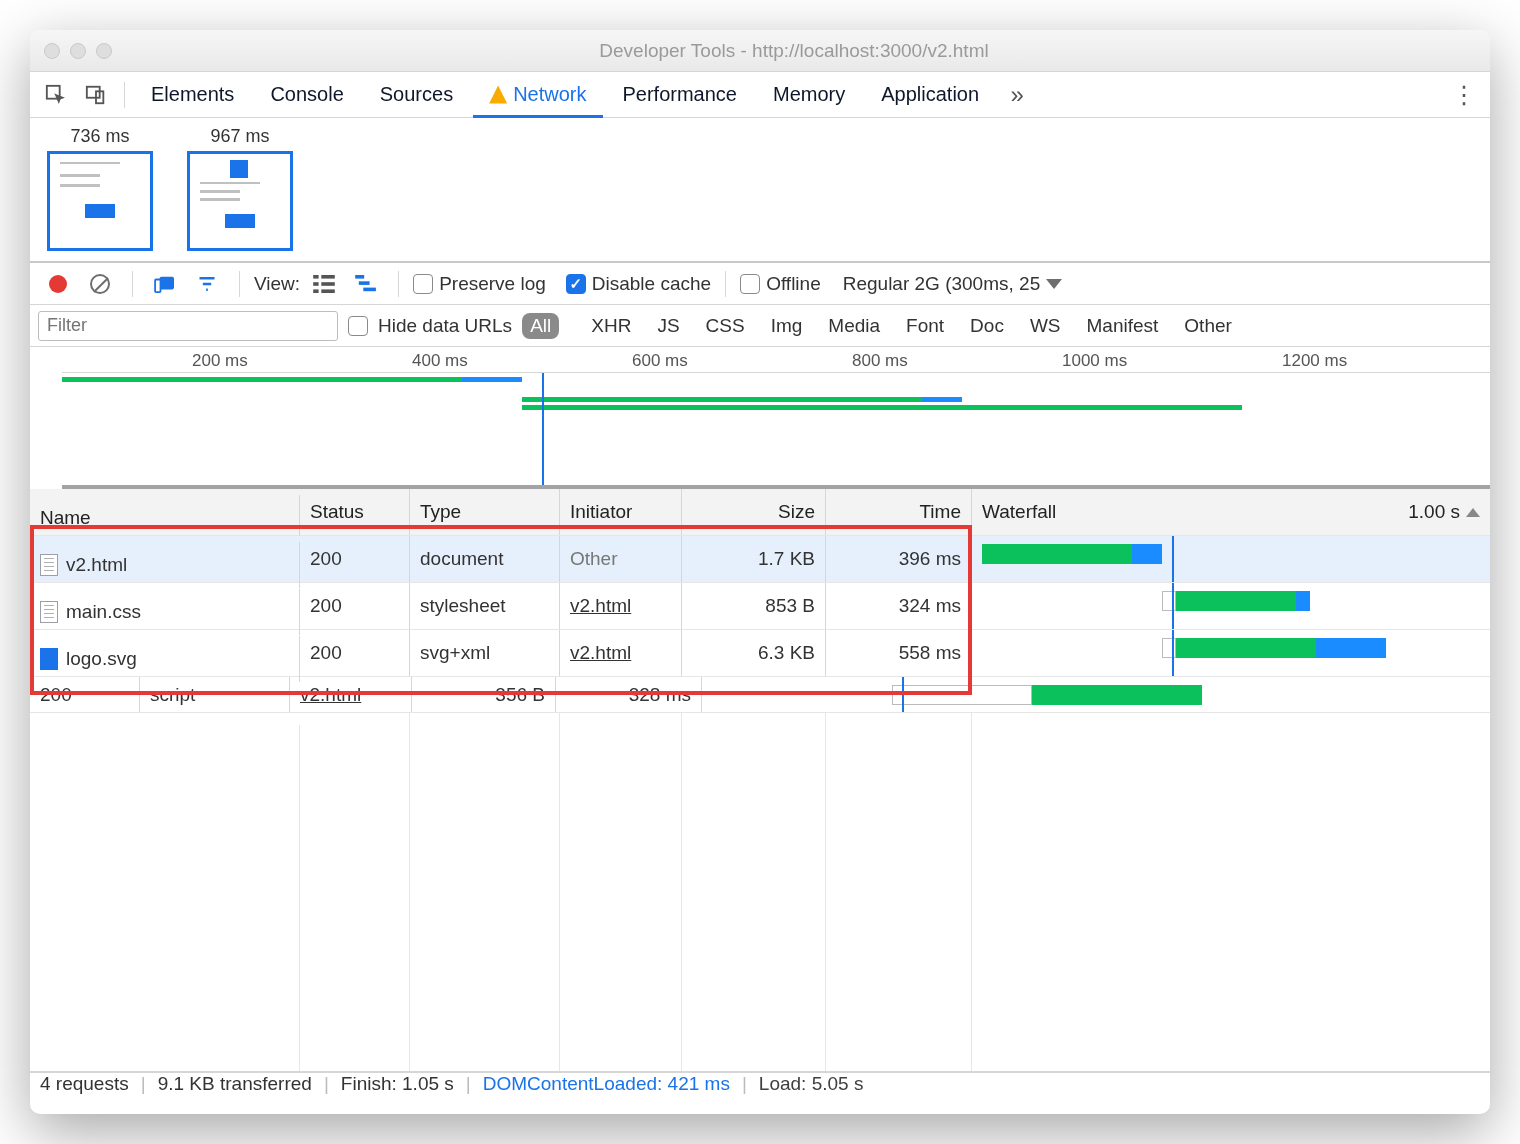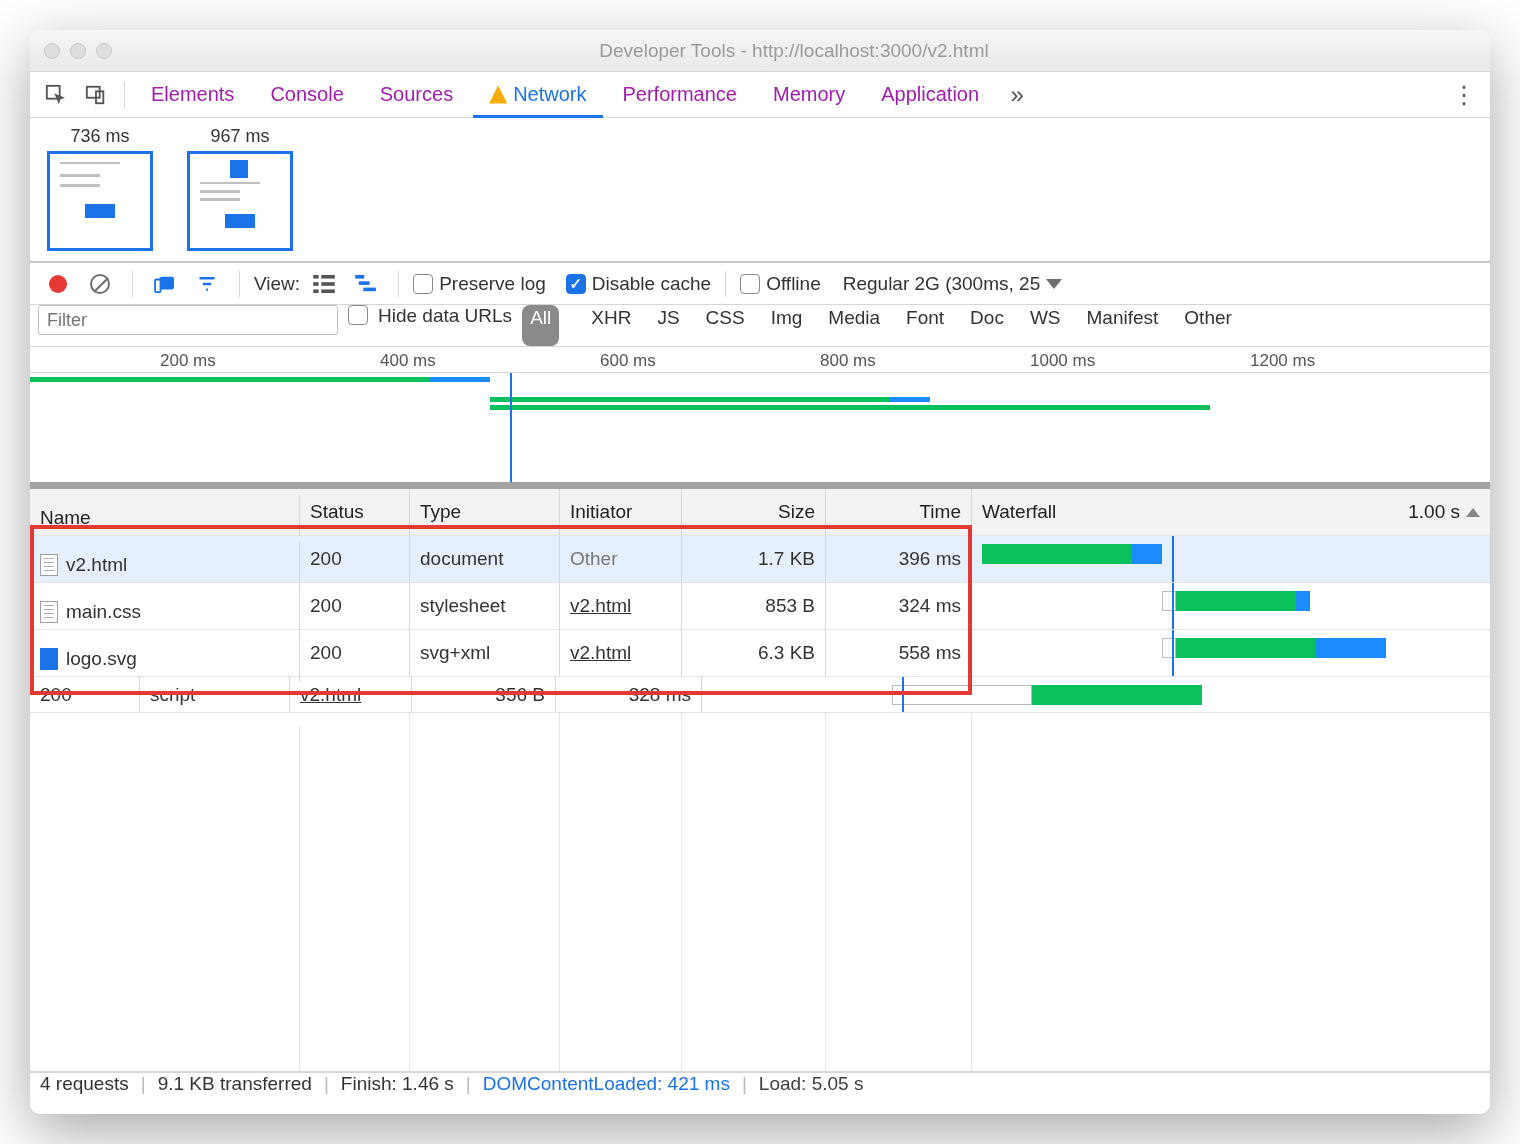--- a/index.html
+++ b/index.html
@@ -3,21 +3,21 @@
 <meta charset="utf-8">
 <style>
 * { box-sizing: border-box; margin: 0; padding: 0; }
 body { font-family: -apple-system, "Helvetica Neue", Arial, sans-serif; background: #fff; width: 1520px; height: 1144px; position: relative; }
 .shadow-wrap { position: absolute; inset: 30px 30px 30px 30px; border-radius: 10px; box-shadow: 0 18px 60px rgba(0,0,0,.35); overflow: hidden; background: #fff; display: flex; flex-direction: column; }
 .titlebar { height: 42px; background: linear-gradient(#f6f6f6,#e9e9e9); border-bottom: 1px solid #d6d6d6; display: flex; align-items: center; padding: 0 14px; position: relative; }
 .traffic { display: flex; gap: 10px; }
 .dot { width: 16px; height: 16px; border-radius: 50%; background: #dedede; border: 1px solid #c9c9c9; }
 .title-text { flex: 1; text-align: center; color: #9a9a9a; font-size: 19px; font-weight: 500; }
 .tabs { height: 46px; border-bottom: 1px solid #d6d6d6; display: flex; align-items: center; padding: 0 8px; gap: 4px; }
-.tabbtn { padding: 0 16px; height: 46px; display: flex; align-items: center; color: #a21caf; font-size: 20px; cursor: pointer; }
+.tabbtn { padding: 0 16px; height: 46px; display: flex; align-items: center; color: #0f172a; font-size: 20px; cursor: pointer; }
 .tabbtn.active { color: #1a73e8; box-shadow: inset 0 -3px 0 #1a73e8; }
 .tabbtn .warn { width: 18px; height: 18px; background: #f9ab00; clip-path: polygon(50% 0,100% 100%,0 100%); margin-right: 6px; display: inline-block; position: relative; }
 .iconbtn { width: 36px; height: 36px; display: flex; align-items: center; justify-content: center; color: #555; cursor: pointer; }
 .sep { width: 1px; height: 26px; background: #d6d6d6; margin: 0 6px; }
 .spacer { flex: 1; }
 .filmstrip { border-bottom: 2px solid #c9c9c9; padding: 8px 8px 10px 10px; display: flex; gap: 20px; }
 .frame { width: 120px; }
 .frame .lbl { color: #333; font-size: 18px; text-align: center; margin-bottom: 4px; }
 .thumb { width: 106px; height: 100px; border: 3px solid #1a73e8; background: #fff; position: relative; cursor: pointer; margin: 0 auto; }
 .thumb .bar { position: absolute; background: #1a73e8; }
@@ -25,25 +25,25 @@
 .rec { width: 18px; height: 18px; border-radius: 50%; background: #e53935; }
 .ban { width: 20px; height: 20px; border: 2px solid #6e6e6e; border-radius: 50%; position: relative; }
 .ban::after { content: ""; position: absolute; width: 2px; height: 20px; background: #6e6e6e; left: 8px; top: -1px; transform: rotate(45deg); }
 .vsep { width: 1px; height: 26px; background: #d6d6d6; margin: 0 8px; }
 .blueicon { color: #1a73e8; }
 .chk { width: 20px; height: 20px; border: 1px solid #8a8a8a; border-radius: 4px; display: inline-flex; align-items: center; justify-content: center; background: #fff; }
 .chk.on { background: #1a73e8; border-color: #1a73e8; color: #fff; font-size: 15px; }
 .chk.on::after { content: "✓"; font-weight: bold; }
 .throttle { display: flex; align-items: center; gap: 6px; }
 .tri { width: 0; height: 0; border-left: 8px solid transparent; border-right: 8px solid transparent; border-top: 10px solid #6e6e6e; }
-.filtersbar { height: 42px; border-bottom: 1px solid #d6d6d6; display: flex; padding: 0 8px; gap: 10px; font-size: 19px; color: #333; }
+.filtersbar { height: 42px; border-bottom: 1px solid #d6d6d6; display: flex; align-items: center; padding: 0 8px; gap: 10px; font-size: 19px; color: #333; }
 .filter-input { width: 300px; height: 30px; border: 1px solid #bdbdbd; border-radius: 3px; padding: 0 8px; font-size: 18px; color: #555; }
 .pill { padding: 2px 8px; border-radius: 8px; cursor: pointer; }
 .pill.active { background: #8a8a8a; color: #fff; }
-.overview { height: 142px; border-bottom: 7px solid #a3a3a3; position: relative; }
+.overview { height: 142px; border-bottom: 4px solid #a3a3a3; position: relative; margin-left: 32px; }
 .ruler { height: 26px; border-bottom: 1px solid #d6d6d6; position: relative; font-size: 17px; color: #555; }
 .tick { position: absolute; top: 4px; }
 .ov-bar { position: absolute; height: 5px; top: 30px; }
 .ov-bar2 { position: absolute; height: 5px; top: 50px; }
 .g { background: #0bc15c; }
 .b { background: #1a8cff; }
 .playhead { position: absolute; top: 26px; bottom: 0; width: 2px; background: #1a73e8; }
 .table { display: flex; flex-direction: column; flex: 1; border-bottom: 1px solid #d6d6d6; }
 .th, .tr { display: flex; font-size: 19px; color: #333; border-bottom: 1px solid #e6e6e6; min-height: 36px; align-items: center; }
 .th { background: #f3f3f3; font-weight: 400; color: #222; }
@@ -326,20 +326,20 @@
     </div>
 
     <div class="annot" style="left:0;top:36px;width:942px;height:170px"></div>
   </div>
 
   <div class="summary">
     <span>4 requests</span>
     <span class="sepbar">|</span>
     <span>9.1 KB transferred</span>
     <span class="sepbar">|</span>
-    <span>Finish: 1.46 s</span>
+    <span>Finish: 1.05 s</span>
     <span class="sepbar">|</span>
     <span class="dom">DOMContentLoaded: 421 ms</span>
     <span class="sepbar">|</span>
     <span class="load">Load: 5.05 s</span>
   </div>
 
 </div>
 
 </body></html>

